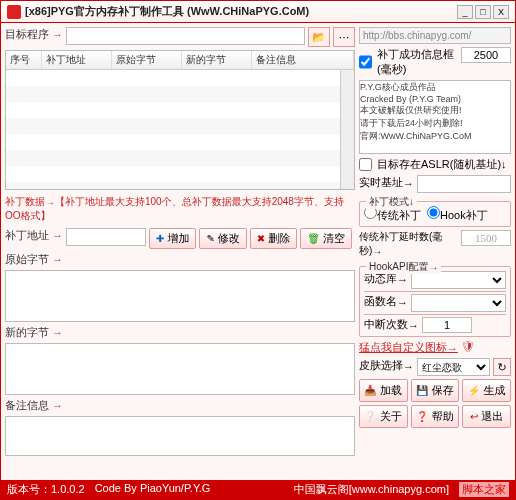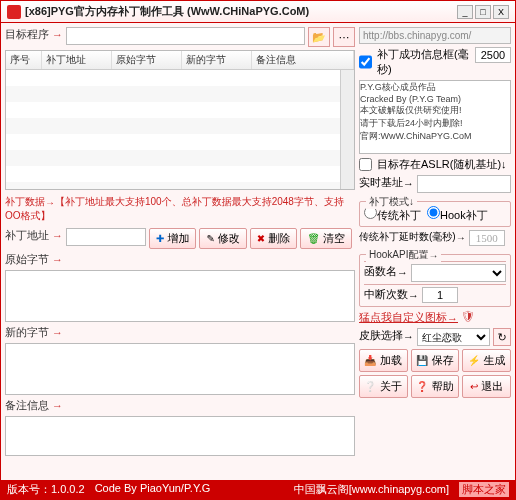--- a/index.html
+++ b/index.html
@@ -25,21 +25,21 @@
 .tbody{flex:1;background:repeating-linear-gradient(#fff,#fff 16px,#f7f7f7 16px,#f7f7f7 32px);display:flex}
 .tbody-inner{flex:1}
 .scroll{width:14px;background:#eee;border-left:1px solid #ccc;position:relative}
 .section-label{color:#c22;font-size:10px;padding:2px 0}
 .btn{border:1px solid #d99;background:linear-gradient(#fff,#fdd);padding:2px 6px;display:inline-flex;align-items:center;gap:3px;cursor:pointer;border-radius:2px;font-size:10px;white-space:nowrap}
 .btn .ico{font-size:10px}
 .textarea{border:1px solid #bbb;background:#fff;resize:none;width:100%;min-height:40px}
 .url-box{border:1px solid #bbb;background:#f3f3f3;padding:2px 3px;color:#888;font-size:10px}
 .fieldset{border:1px solid #daa;border-radius:2px;padding:4px 4px 3px;position:relative;margin-top:5px}
 .legend{position:absolute;top:-7px;left:6px;background:#fef5f5;padding:0 3px;font-size:10px;color:#333}
-.small-input{width:36px;border:1px solid #bbb;padding:1px 2px;height:16px;text-align:center}
+.small-input{width:50px;border:1px solid #bbb;padding:1px 2px;height:16px;text-align:center}
 .radio-row{display:flex;gap:6px;align-items:center;font-size:10px}
 .sep{height:1px;background:#daa;margin:2px 0}
 .right .row,.right label{font-size:10px}
 select{border:1px solid #bbb;background:#fff;height:18px;flex:1;font-size:10px}
 .btn-grid{display:grid;grid-template-columns:1fr 1fr 1fr;gap:3px}
 .btn-grid .btn{justify-content:center;padding:3px 2px}
 .statusbar{background:#c00;color:#fff;display:flex;align-items:flex-start;padding:2px 6px;font-size:10px;gap:10px}
 .link-red{color:#c22;text-decoration:underline;cursor:pointer}
 </style>
 </head>
@@ -152,20 +152,24 @@
 </div>
 </div>
 
 <div class="row">
           <span style="font-size:10px">传统补丁延时数(毫秒)→</span>
           <input class="small-input" style="color: rgb(170, 170, 170); font-family: Liberation Serif, serif;" value="1500">
         </div>
 
 <div class="fieldset">
 <span class="legend">HookAPI配置→</span>
+<div class="row">
+            <span>动态库→</span>
+            <select></select>
+          </div>
 <div class="sep"></div>
 <div class="row">
             <span>函数名→</span>
             <select></select>
           </div>
 <div class="sep"></div>
 <div class="row">
             <span>中断次数→</span>
             <input class="small-input" value="1" style="">
           </div>

